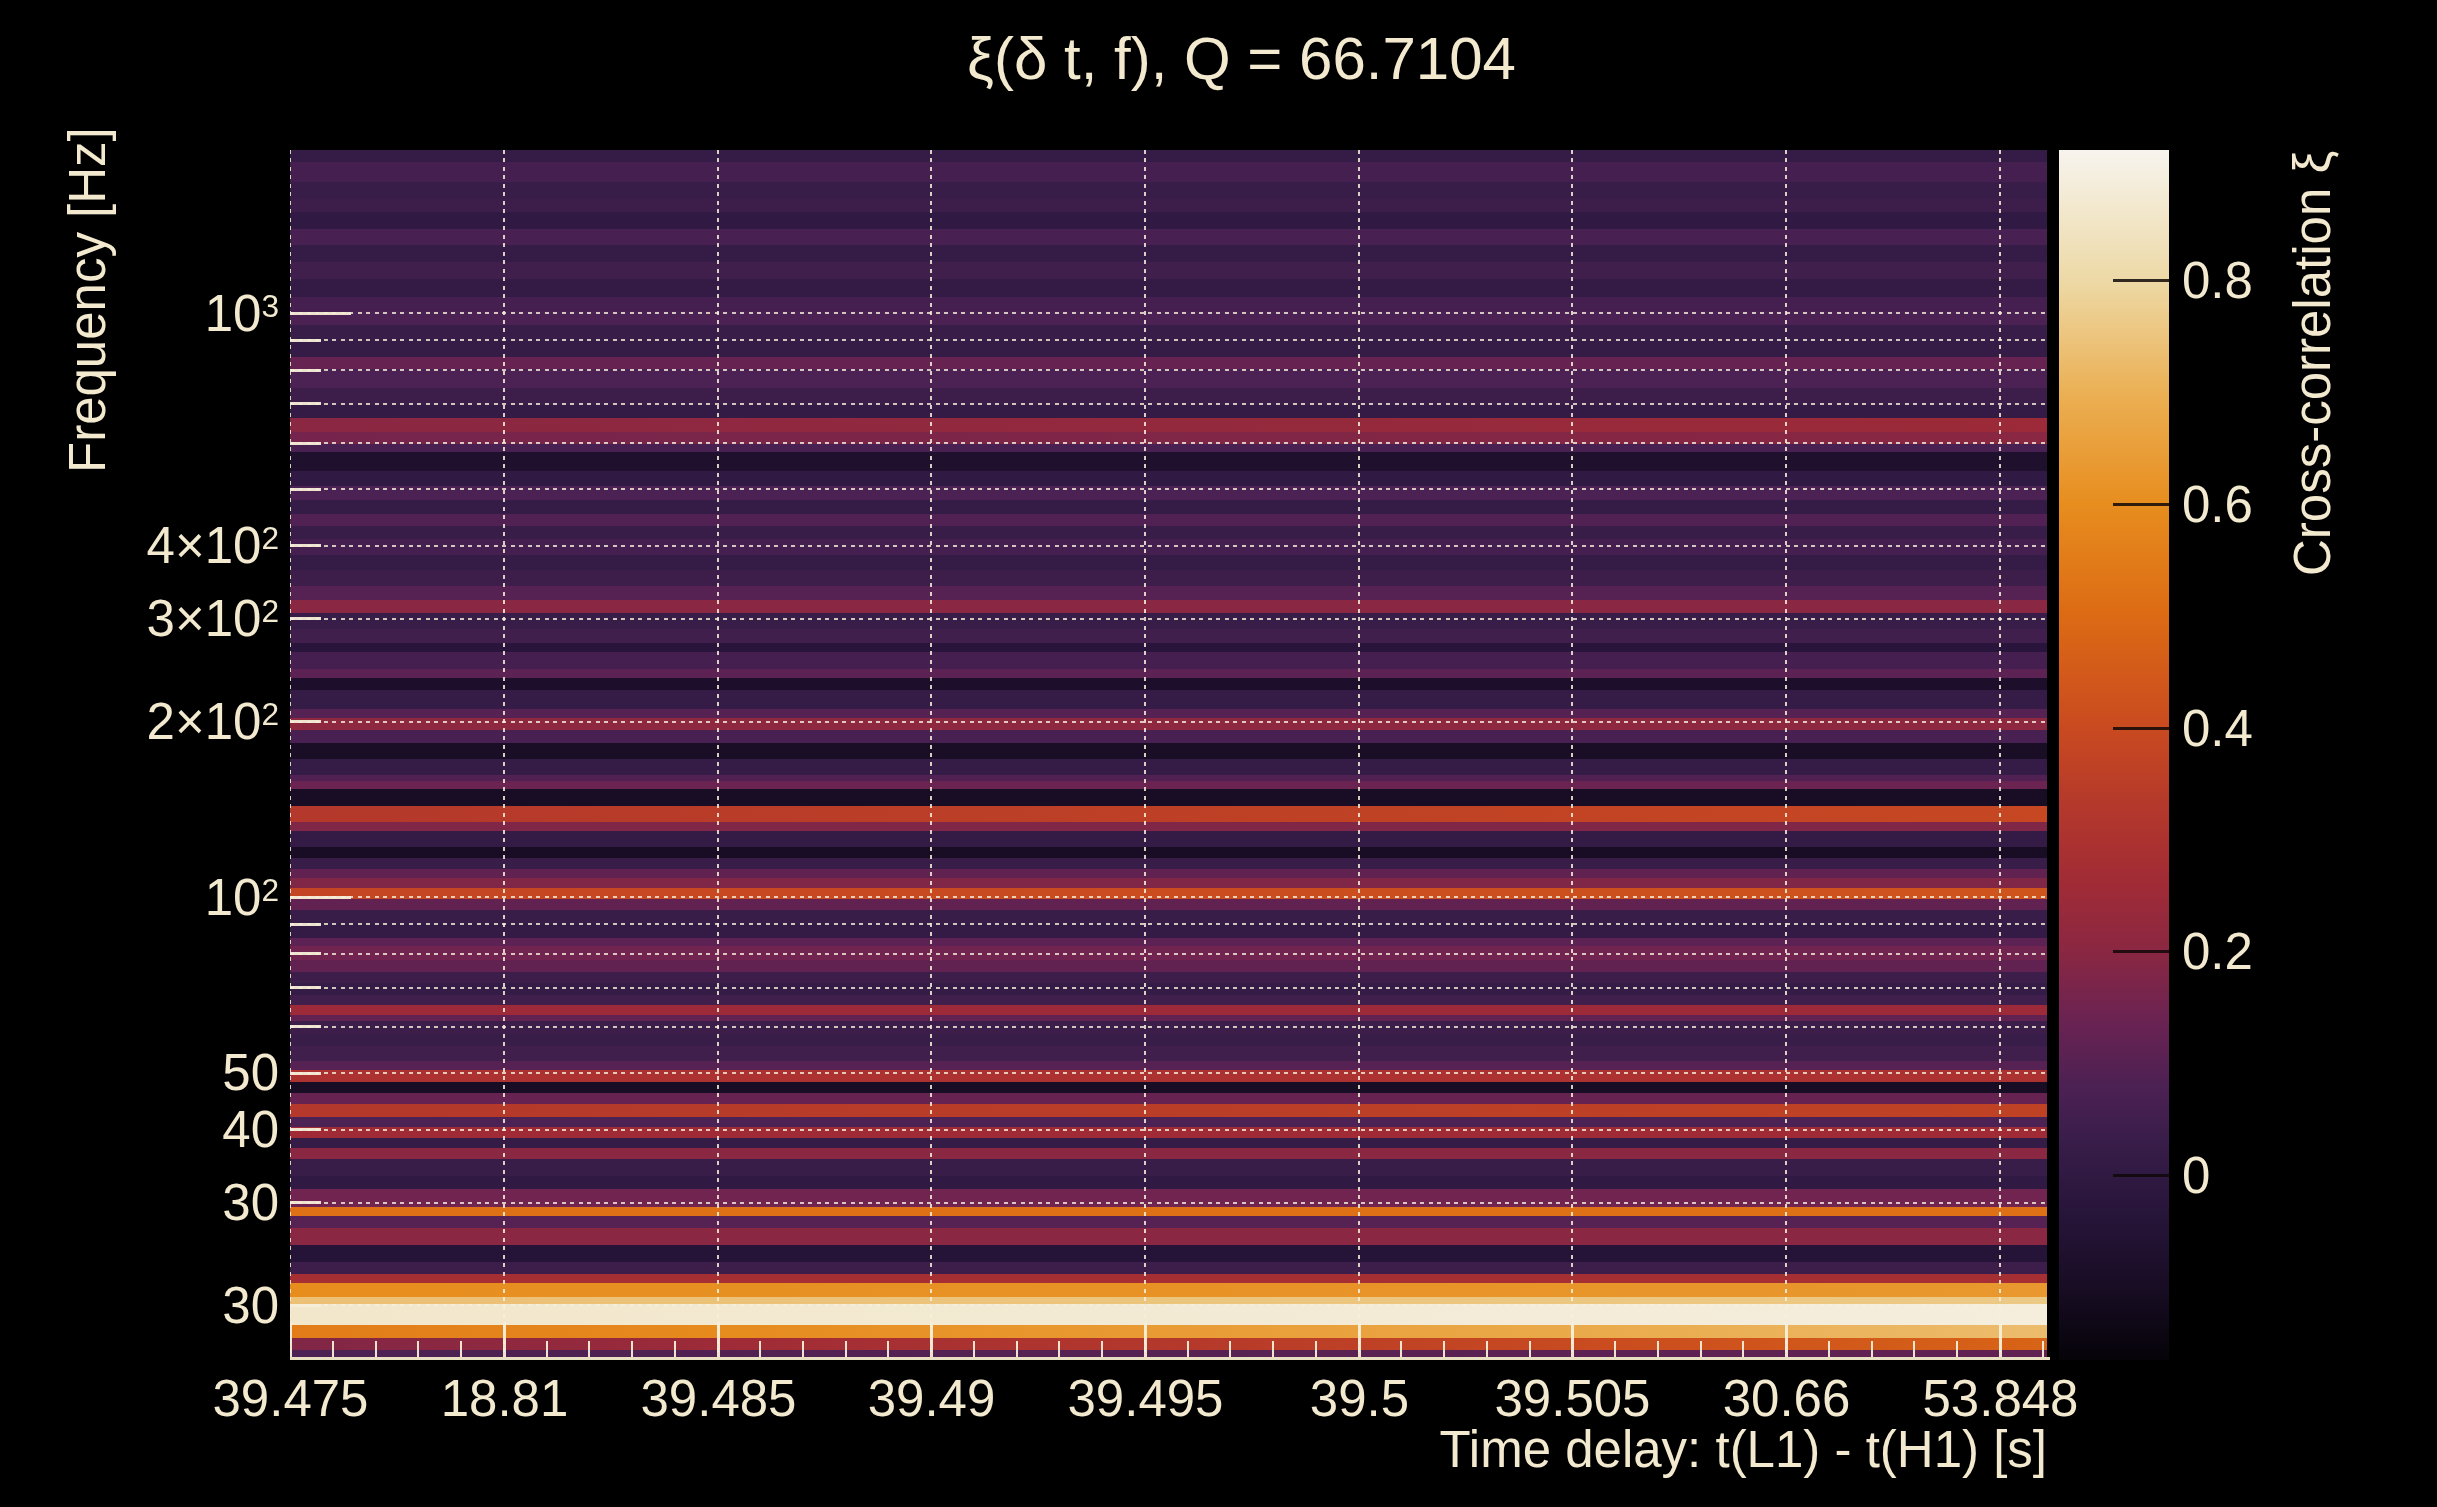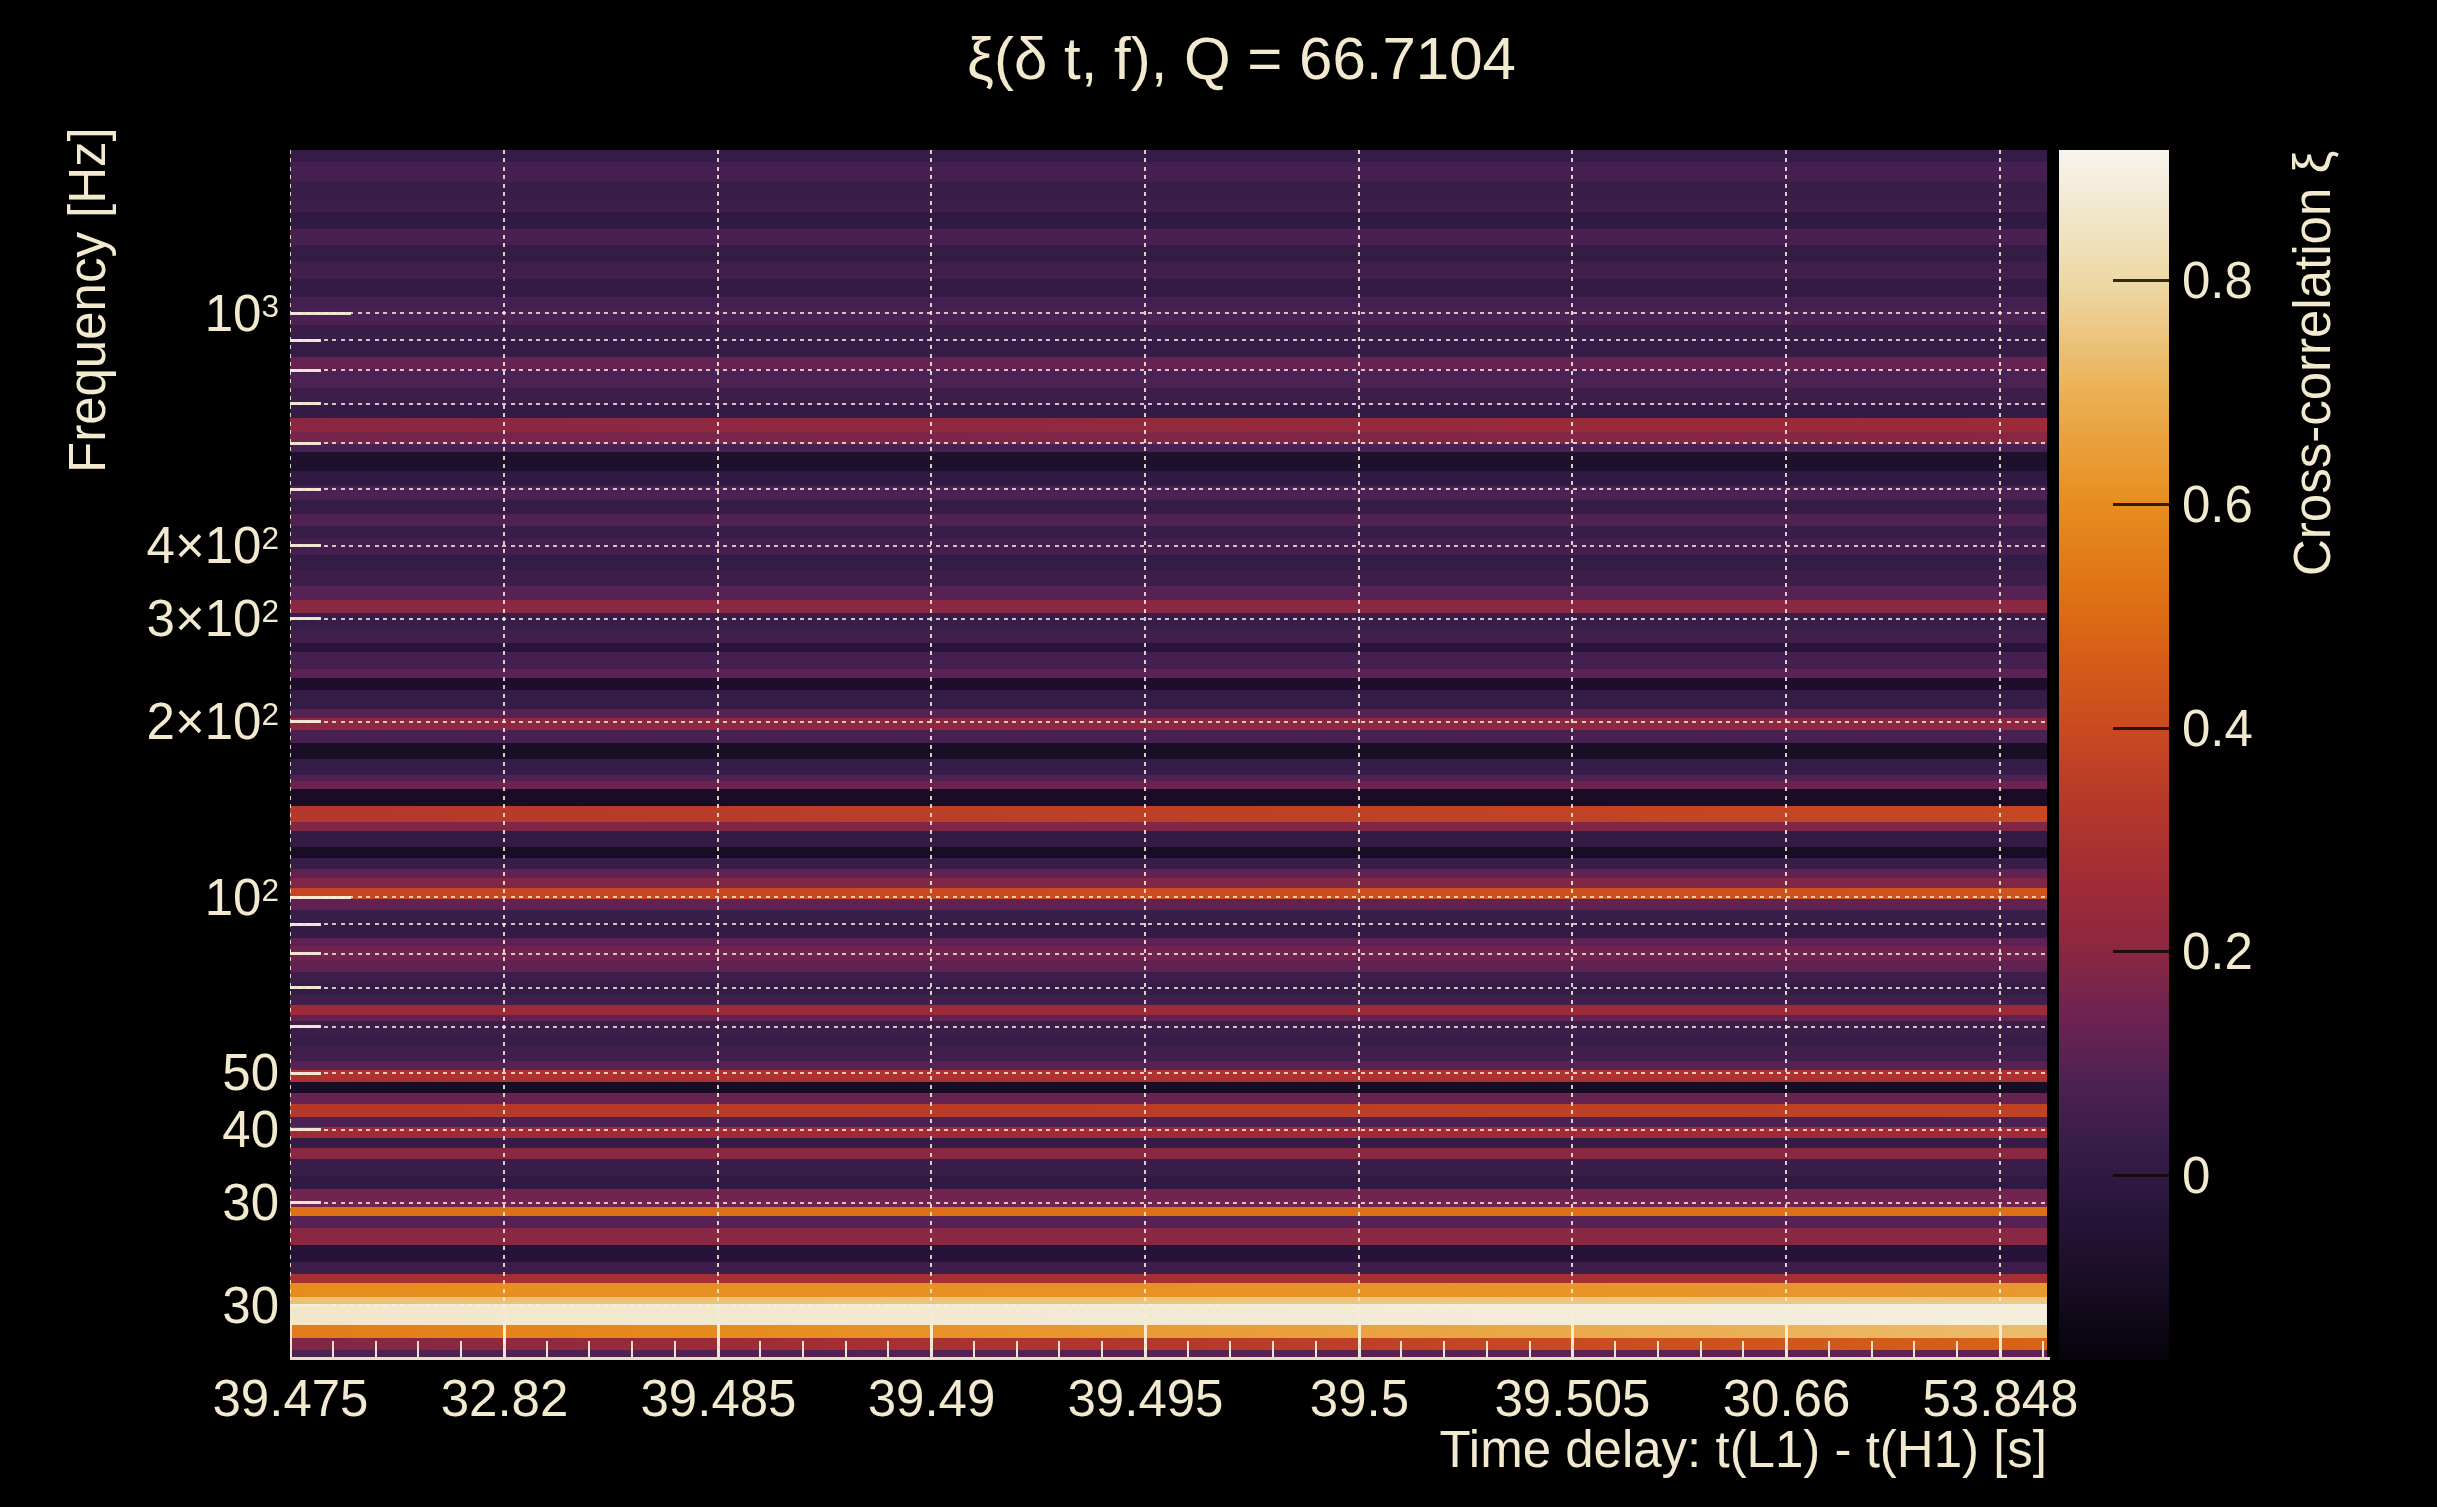--- a/index.html
+++ b/index.html
@@ -226,21 +226,21 @@
 <div class="abs yticklabel" style="top: 288px;">10<sup>3</sup></div>
 <div class="abs yticklabel" style="top: 520px;">4×10<sup>2</sup></div>
 <div class="abs yticklabel" style="top: 593px;">3×10<sup>2</sup></div>
 <div class="abs yticklabel" style="top: 696px;">2×10<sup>2</sup></div>
 <div class="abs yticklabel" style="top: 872px;">10<sup>2</sup></div>
 <div class="abs yticklabel" style="top: 1047px;">50</div>
 <div class="abs yticklabel" style="top: 1104px;">40</div>
 <div class="abs yticklabel" style="top: 1177px;">30</div>
 <div class="abs yticklabel" style="top: 1280px;">30</div>
 <div class="abs xticklabel" style="left: 290px;">39.475</div>
-<div class="abs xticklabel" style="left: 504px;">32.82</div>
+<div class="abs xticklabel" style="left: 504px;">18.81</div>
 <div class="abs xticklabel" style="left: 718px;">39.485</div>
 <div class="abs xticklabel" style="left: 931px;">39.49</div>
 <div class="abs xticklabel" style="left: 1145px;">39.495</div>
 <div class="abs xticklabel" style="left: 1359px;">39.5</div>
 <div class="abs xticklabel" style="left: 1572px; text-align: center;">39.505</div>
 <div class="abs xticklabel" style="left: 1786px;">30.66</div>
 <div class="abs xticklabel" style="left: 2000px;">53.848</div>
 <div class="cbtick" style="top: 1174px;"></div>
 <div class="cbtlabel" style="top: 1150px;">0</div>
 <div class="cbtick" style="top: 950px;"></div>

